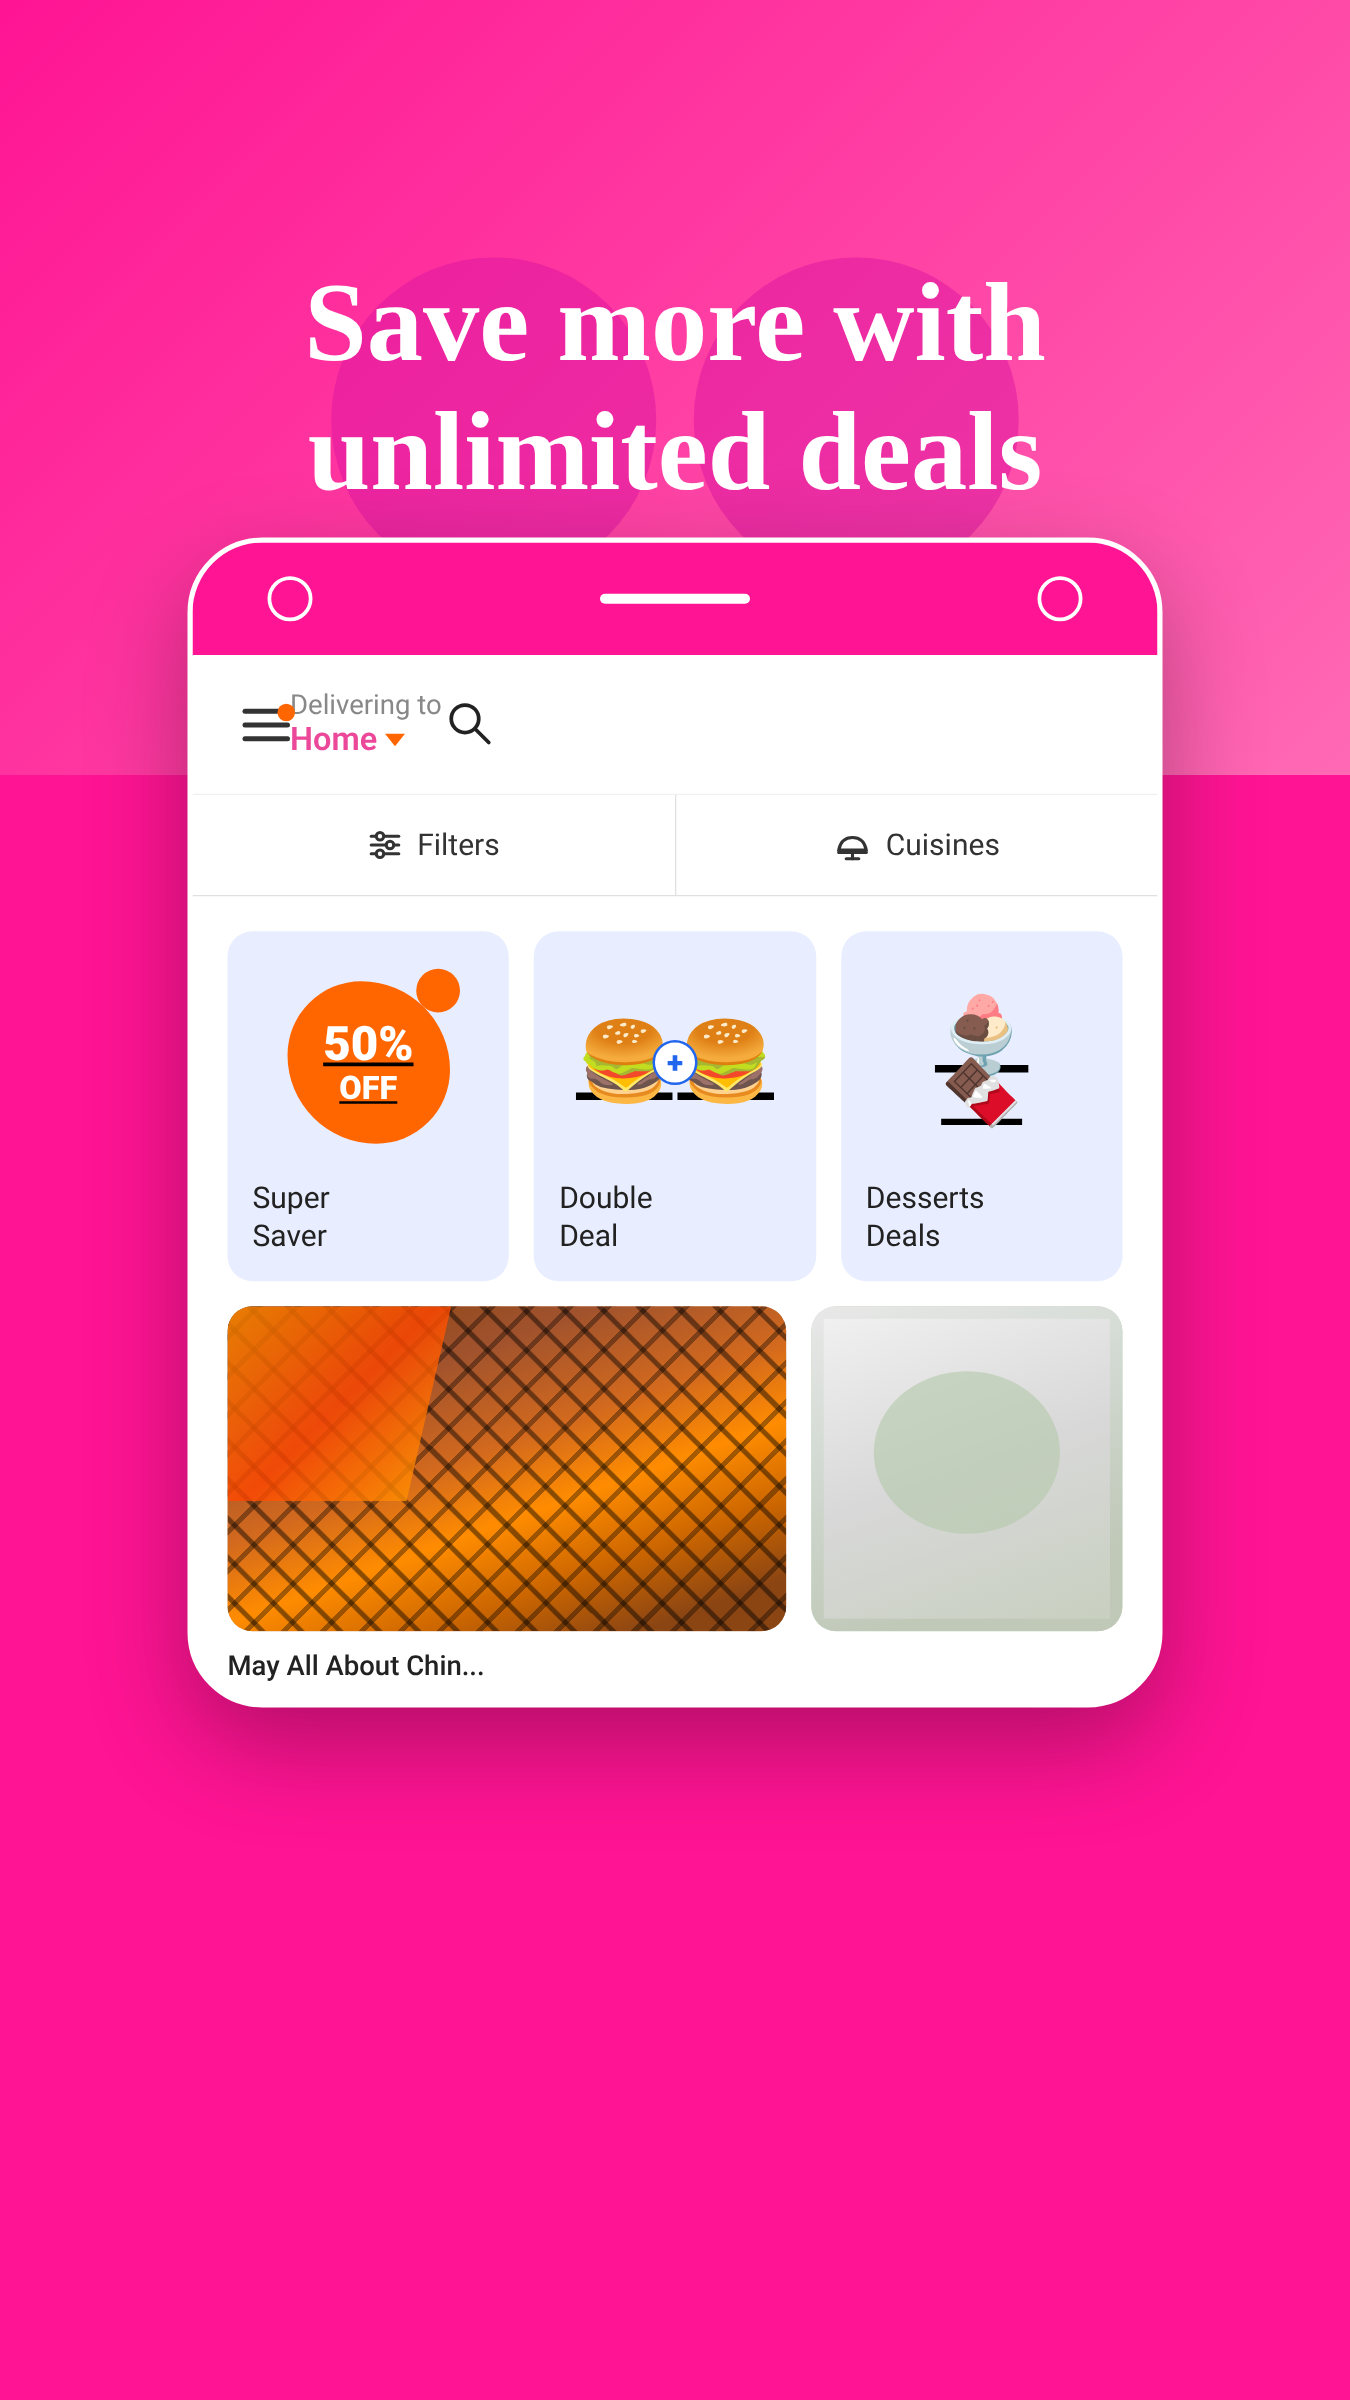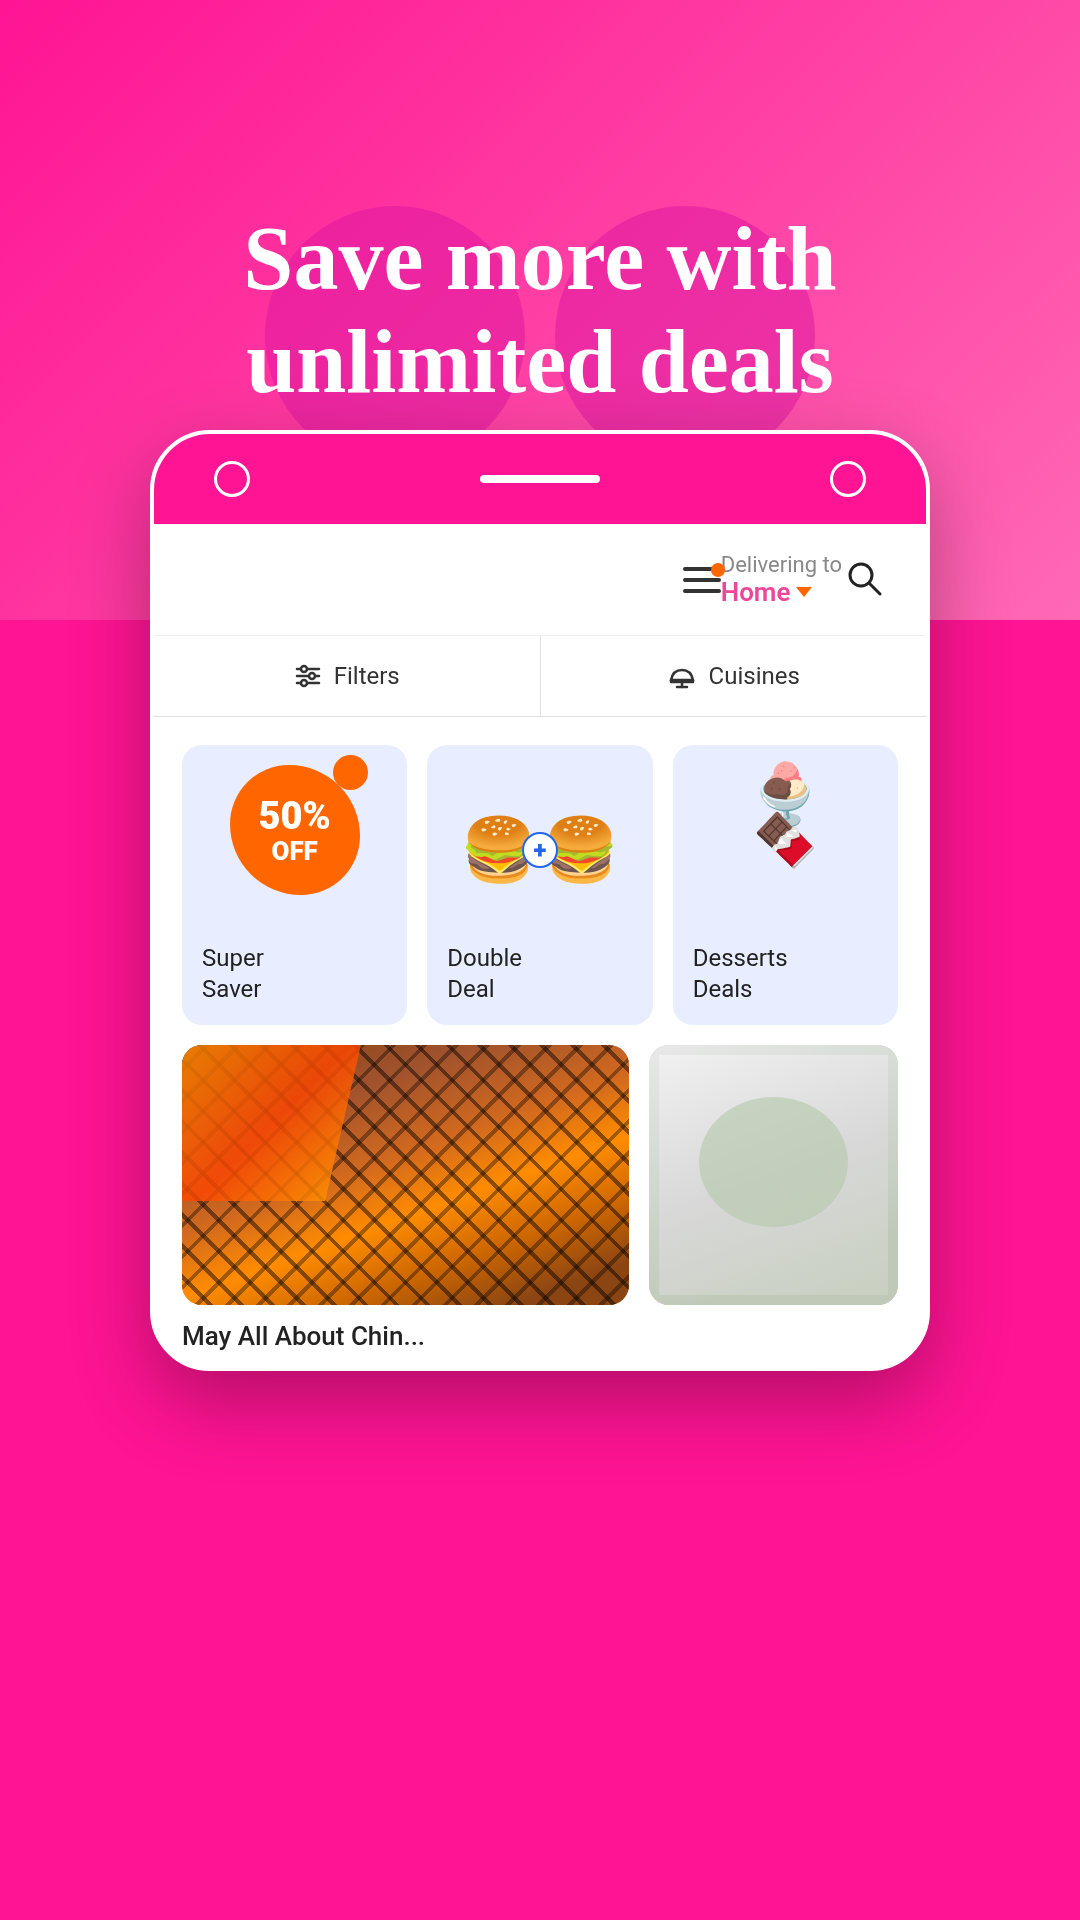--- a/index.html
+++ b/index.html
@@ -89,21 +89,21 @@
     }
 
     .phone-screen {
       background: white;
     }
 
     
     .app-header {
       display: flex;
       align-items: center;
-      justify-content: flex-end;
+      justify-content: flex-start;
       padding: 28px 40px;
       border-bottom: 1px solid #f0f0f0;
     }
 
     .menu-icon {
       display: flex;
       flex-direction: column;
       gap: 7px;
       position: relative;
     }
@@ -191,22 +191,24 @@
       min-height: 280px;
       display: flex;
       flex-direction: column;
       position: relative;
       overflow: hidden;
     }
 
     .deal-card-image {
       flex: 1;
       display: flex;
+      align-items: center;
       justify-content: center;
       min-height: 160px;
+      text-decoration: underline;
     }
 
     .deal-card-label {
       font-size: 24px;
       font-weight: 400;
       color: #222;
       margin-top: 8px;
       line-height: 1.3;
     }
 
@@ -237,21 +239,21 @@
 
     
     .bottom-labels-row {
       display: flex;
       padding: 16px 28px;
       gap: 20px;
       overflow: hidden;
     }
 
     .bottom-label {
-      font-size: 26px;
+      font-size: 22px;
       color: #222;
       font-weight: 500;
       flex: 1;
       white-space: nowrap;
       overflow: hidden;
       text-overflow: ellipsis;
     }
 
     
     .bottom-pink {

